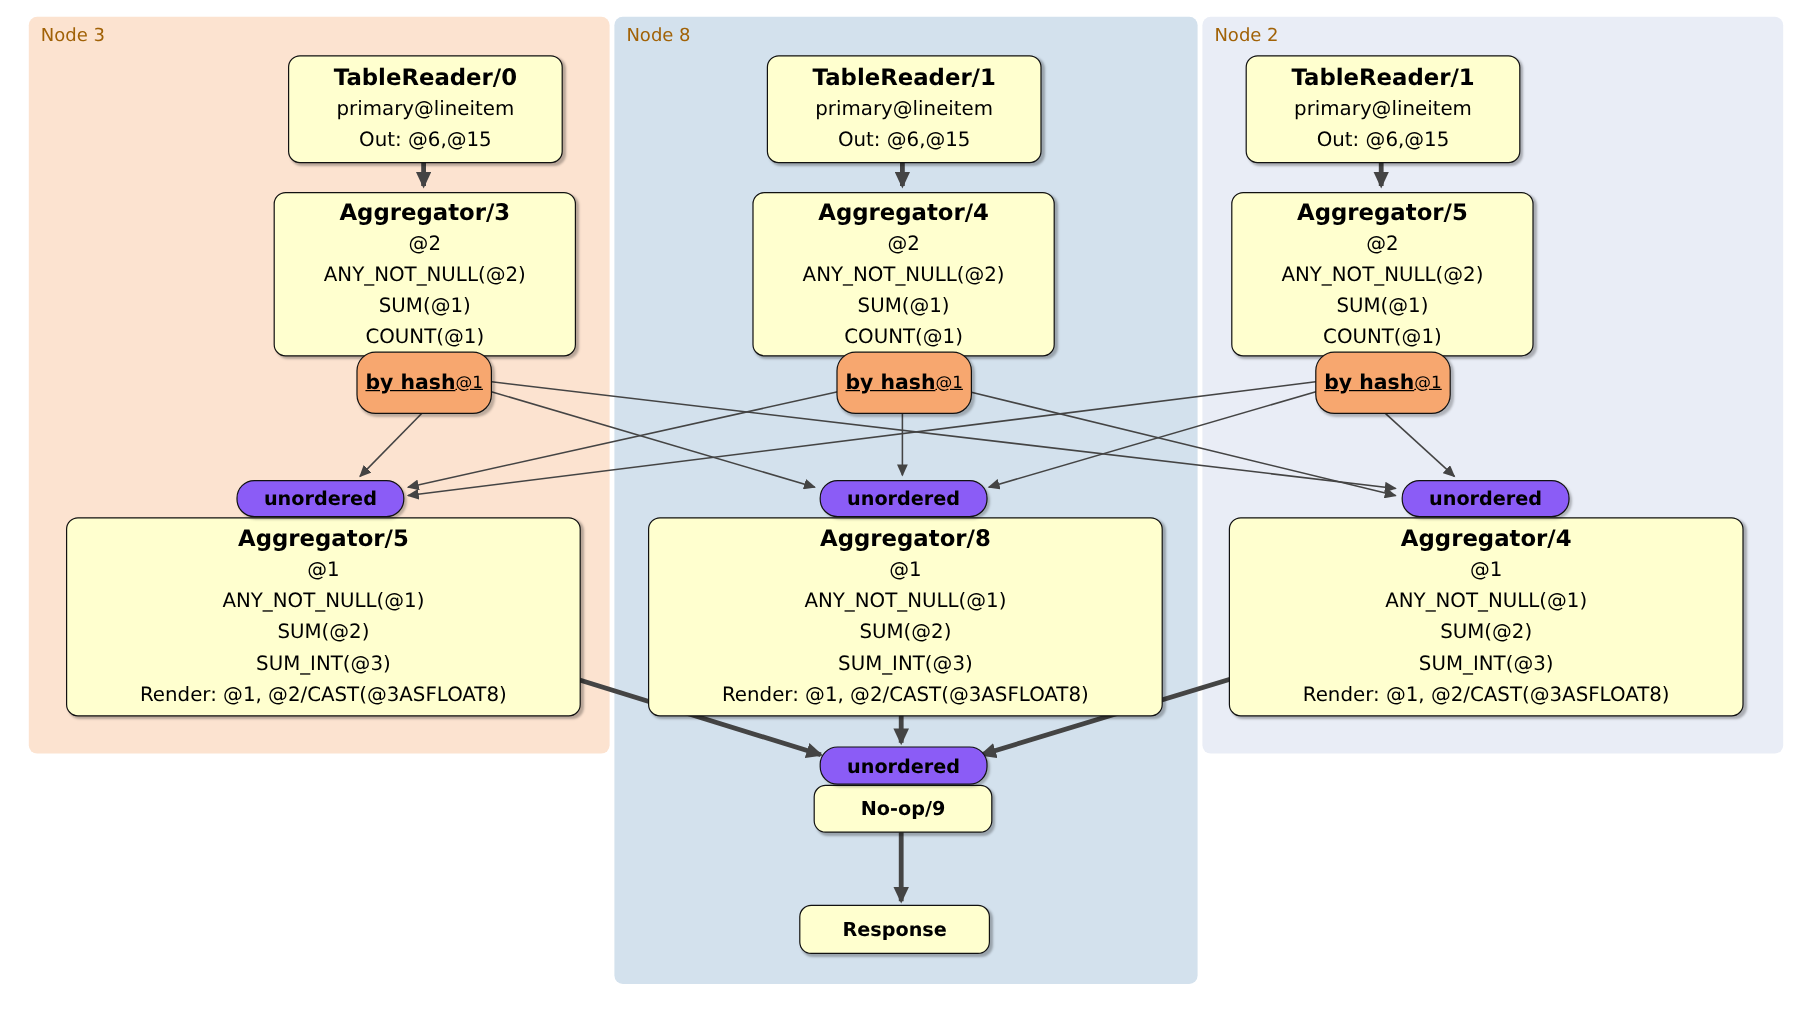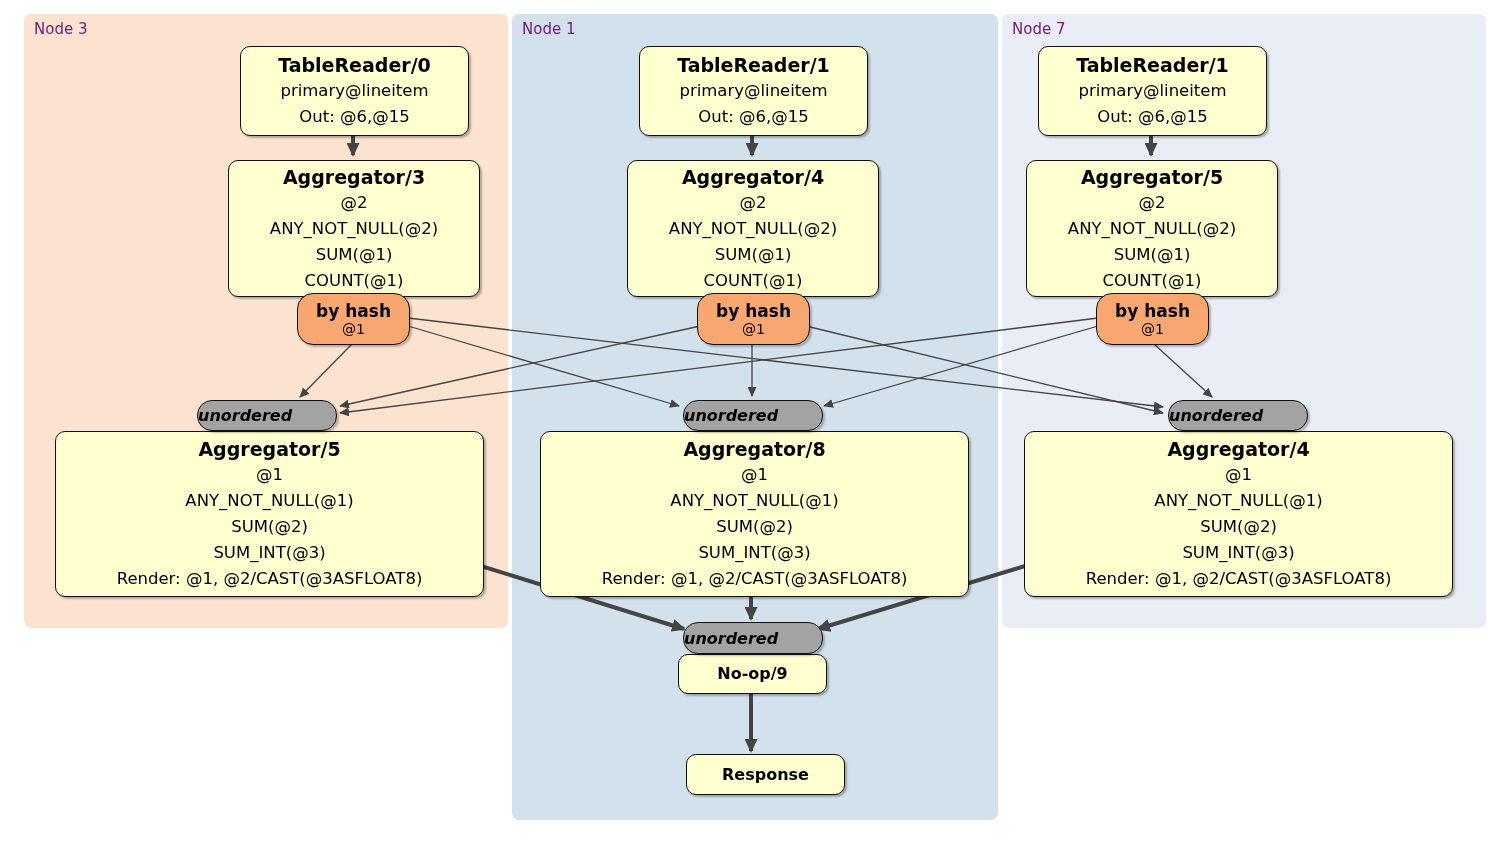--- a/index.html
+++ b/index.html
@@ -1,57 +1,57 @@
 <!DOCTYPE html>
 <html><head>
 <meta charset="utf-8">
 <style>
   html,body{margin:0;padding:0;background:#ffffff;}
   #canvas{
     position:relative;width:1504px;height:842px;background:#ffffff;overflow:hidden;
     font-family:"DejaVu Sans","Liberation Sans",sans-serif;color:#000;
   }
   .region{position:absolute;border-radius:7px;z-index:0;}
-  .region-label{position:absolute;left:10px;top:6px;font-size:15px;color:#701a75;}
+  .region-label{position:absolute;left:10px;top:6px;font-size:15px;color:#a16207;}
   #edges{position:absolute;left:0;top:0;z-index:1;pointer-events:none;}
   .proc{
     position:absolute;z-index:2;background:#ffffcf;border:1.5px solid #111;border-radius:10px;
     box-shadow:2px 2px 2px rgba(0,0,0,0.28);
     display:flex;flex-direction:column;align-items:center;justify-content:center;
     text-align:center;line-height:26px;font-size:16.5px;
   }
   .proc-title{font-weight:bold;font-size:19px;}
   .router{
     position:absolute;z-index:3;background:#f7a76f;border:1.5px solid #111;border-radius:16px;
     box-shadow:2px 2px 2px rgba(0,0,0,0.25);
-    display:flex;flex-direction:column;align-items:center;justify-content:center;text-align:center;
+    display:flex;flex-direction:row;align-items:center;justify-content:center;text-align:center;text-decoration:underline;
   }
   .router-label{font-weight:bold;font-size:17px;line-height:20px;}
   .router-detail{font-size:14px;line-height:17px;}
   .sync{
-    position:absolute;z-index:3;background:#a3a3a3;border:1.5px solid #111;border-radius:15px;
+    position:absolute;z-index:3;background:#8b5cf6;border:1.5px solid #111;border-radius:15px;
     box-shadow:2px 2px 2px rgba(0,0,0,0.25);
-    display:flex;align-items:center;
-    font-weight:bold;font-size:16px;font-style:italic;
+    display:flex;align-items:center;justify-content:center;
+    font-weight:bold;font-size:16px;
   }
   .final-title{font-weight:bold;font-size:16px;}
 </style>
 </head>
 <body>
 
 <div id="canvas">
 
   <div class="region" style="left:24px;top:14px;width:484px;height:614px;background:#fce3d0;">
     <span class="region-label">Node 3</span>
   </div>
   <div class="region" style="left:512px;top:14px;width:486px;height:806px;background:#d3e1ed;">
-    <span class="region-label">Node 1</span>
+    <span class="region-label">Node 8</span>
   </div>
   <div class="region" style="left:1002px;top:14px;width:484px;height:614px;background:#e9edf6;">
-    <span class="region-label">Node 7</span>
+    <span class="region-label">Node 2</span>
   </div>
 
   <svg id="edges" width="1504" height="842">
     <defs>
       <marker id="arrowThin" markerUnits="userSpaceOnUse" markerWidth="11" markerHeight="9" refX="9" refY="4.5" orient="auto">
         <path d="M0,0 L10,4.5 L0,9 z" fill="#444"></path>
       </marker>
       <marker id="arrowThick" markerUnits="userSpaceOnUse" markerWidth="15" markerHeight="13" refX="12" refY="6.5" orient="auto">
         <path d="M0,0 L14,6.5 L0,13 z" fill="#444"></path>
       </marker>
@@ -165,17 +165,17 @@
     <div class="proc-line">SUM_INT(@3)</div>
     <div class="proc-line">Render: @1, @2/CAST(@3ASFLOAT8)</div>
   </div>
 
   <div class="sync" style="left:683px;top:622px;width:138px;height:30px">
     <span>unordered</span>
   </div>
   <div class="proc" style="left:678px;top:654px;width:147px;height:38px">
     <div class="final-title">No-op/9</div>
   </div>
-  <div class="proc" style="left:686px;top:754px;width:157px;height:39px">
+  <div class="proc" style="left:666px;top:754px;width:157px;height:39px">
     <div class="final-title">Response</div>
   </div>
 
 </div>
 
 </body></html>

